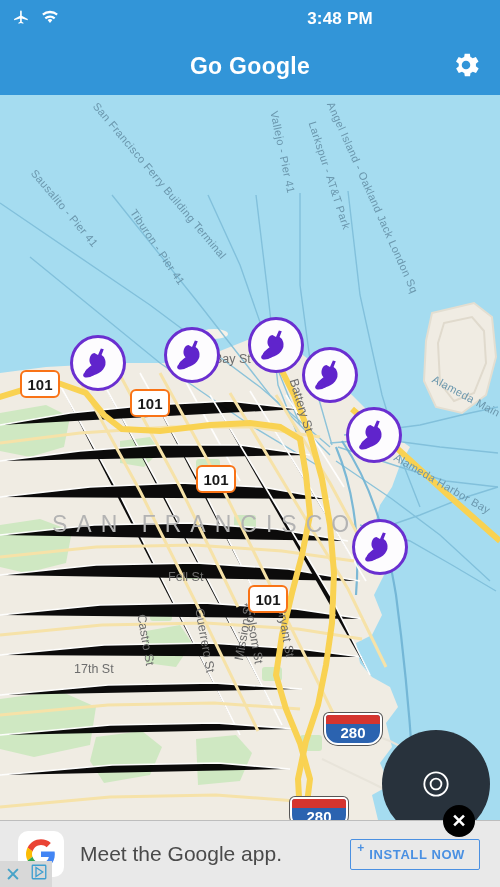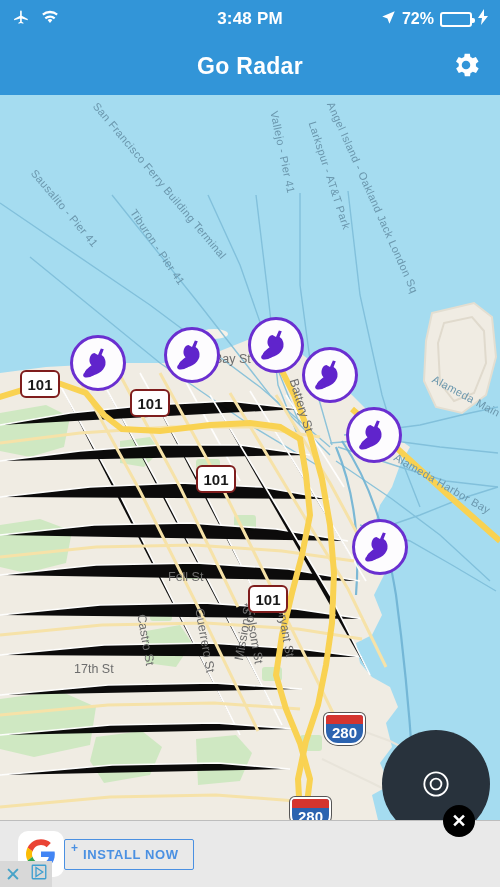--- a/index.html
+++ b/index.html
@@ -63,24 +63,24 @@
   .streetlabel { color: #6d6d6d; font-size: 12.5px; }
   .citylabel {
     color: #b3b3b3; font-size: 23px; letter-spacing: 9px; font-weight: normal;
   }
 
   
   .shield {
     position: absolute; width: 40px; height: 28px;
     display: flex; align-items: center; justify-content: center;
     font-size: 15px; font-weight: bold; color: #1a1a1a;
-    background: #ffffff; border: 2px solid #7f1d1d; border-radius: 6px;
+    background: #ffffff; border: 2px solid #f97316; border-radius: 6px;
   }
   .shield-i {
-    position: absolute; width: 41px; height: 32px;
+    position: absolute; width: 58px; height: 32px;
     display: flex; align-items: flex-end; justify-content: center;
     font-size: 15px; font-weight: bold; color: #ffffff;
     background: #2b63b0; border: 2px solid #ffffff;
     border-radius: 5px 5px 14px 14px;
     padding-bottom: 2px;
     box-shadow: 0 0 0 1px #555;
   }
   .shield-i::before {
     content: ""; position: absolute; top: 0; left: 0; right: 0; height: 9px;
     background: #d5352f; border-radius: 3px 3px 0 0;
@@ -163,40 +163,24 @@
             <path d="M21 14.5l-8-4.2V4.8c0-.9-.5-1.6-1.1-1.6s-1.1.7-1.1 1.6v5.5L2.8 14.5v1.8l8-2.4v4.4l-2.2 1.5v1.1l3.3-.9 3.3.9v-1.1l-2.2-1.5v-4.4l8 2.4z"></path>
           </svg>
       </span>
       <span>
         <svg width="20" height="16" viewBox="0 0 24 20" fill="#fff">
             <path d="M12 17.5l3-3.7a4.7 4.7 0 0 0-6 0zM12 10.8c1.9 0 3.7.7 5 1.9l1.7-2.1A10.2 10.2 0 0 0 12 8c-2.5 0-4.8.9-6.7 2.6l1.7 2.1a7.5 7.5 0 0 1 5-1.9zM12 5.2c3 0 5.8 1.1 8 2.9l1.8-2.2A15.6 15.6 0 0 0 12 2.3 15.6 15.6 0 0 0 2.2 5.9L4 8.1a12.6 12.6 0 0 1 8-2.9z"></path>
           </svg>
       </span>
     </div>
     <div class="sb-center">3:48 PM</div>
-    <div class="sb-right">
-      <span>
-        <svg width="15" height="15" viewBox="0 0 24 24" fill="#fff">
-            <path d="M22 2L2 10.5l8.3 3.2L13.5 22z"></path>
-          </svg>
-      </span>
-      <span class="sb-pct">72%</span>
-      <span class="battery">
-        <span class="battery-fill" id="battfill" style="width: 72%;"></span>
-      </span>
-      <span>
-        <svg width="10" height="16" viewBox="0 0 10 16" fill="#fff">
-            <path d="M6 0L0 9h4l-1 7 7-9H6z"></path>
-          </svg>
-      </span>
-    </div>
   </div>
 
   <div class="navbar">
-    <div class="nav-title">Go Radar</div>
+    <div class="nav-title">Go Google</div>
     <div class="gear-btn">
       <span>
         <svg width="32" height="32" viewBox="0 0 24 24" fill="#ffffff">
           <path d="M19.4 13a7.6 7.6 0 0 0 0-2l2-1.6-2-3.4-2.4 1a7.4 7.4 0 0 0-1.7-1l-.4-2.5h-3.9l-.4 2.5c-.6.2-1.2.6-1.7 1l-2.4-1-2 3.4L6.6 11a7.6 7.6 0 0 0 0 2l-2 1.6 2 3.4 2.4-1c.5.4 1.1.8 1.7 1l.4 2.5h3.9l.4-2.5c.6-.2 1.2-.6 1.7-1l2.4 1 2-3.4zM12 15.2A3.2 3.2 0 1 1 12 8.8a3.2 3.2 0 0 1 0 6.4z"></path>
         </svg>
       </span>
     </div>
   </div>
 
   <div class="map">
@@ -322,20 +306,21 @@
     <div class="maplabel streetlabel" style="left:168px; top:455px;margin-top:20px;">Fell St</div>
     <div class="maplabel streetlabel" style="left:-2px; top:406px; transform:rotate(84deg); transform-origin:left top;">6th Ave</div>
     <div class="maplabel streetlabel" style="left:-2px; top:530px; transform:rotate(84deg); transform-origin:left top;">7th Ave</div>
     <div class="maplabel streetlabel" style="left:74px; top:567px;">17th St</div>
     <div class="maplabel streetlabel" style="left:148px; top:518px; transform:rotate(80deg); transform-origin:left top;">Castro St</div>
     <div class="maplabel streetlabel" style="left:206px; top:512px; transform:rotate(80deg); transform-origin:left top;">Guerrero St</div>
     <div class="maplabel streetlabel" style="left:232px; top:564px; transform:rotate(-80deg); transform-origin:left top;">Mission St</div>
     <div class="maplabel streetlabel" style="left:256px; top:512px; transform:rotate(80deg); transform-origin:left top;">Folsom St</div>
     <div class="maplabel streetlabel" style="left:288px; top:510px; transform:rotate(80deg); transform-origin:left top;">Bryant St</div>
 
+    <div class="maplabel citylabel" style="left:52px; top:416px;">SAN FRANCISCO</div>
 
     <div class="shield" style="left:20px; top:275px;">101</div>
     <div class="shield" style="left:130px; top:294px;">101</div>
     <div class="shield" style="left:196px; top:370px;">101</div>
     <div class="shield" style="left:248px; top:490px;">101</div>
     <div class="shield-i" style="left:324px; top:618px;">280</div>
     <div class="shield-i" style="left:290px; top:702px;">280</div>
 
     <div class="marker" style="left:70px; top:240px;">
       <span>
@@ -416,20 +401,21 @@
 
     <div class="ad-logo">
       <svg width="30" height="30" viewBox="0 0 48 48">
         <path fill="#EA4335" d="M24 9.5c3.5 0 6.6 1.2 9 3.6l6.7-6.7C35.6 2.6 30.2.5 24 .5 14.6.5 6.5 5.9 2.6 13.8l7.8 6.1C12.3 13.9 17.6 9.5 24 9.5z"></path>
         <path fill="#4285F4" d="M46.1 24.5c0-1.6-.1-3.2-.4-4.7H24v9h12.5c-.5 2.9-2.2 5.4-4.7 7.1l7.5 5.8c4.4-4.1 6.8-10.1 6.8-17.2z"></path>
         <path fill="#FBBC05" d="M10.4 28.4c-.5-1.4-.8-2.9-.8-4.4s.3-3 .8-4.4l-7.8-6.1C1 16.7 0 20.2 0 24s1 7.3 2.6 10.5l7.8-6.1z"></path>
         <path fill="#34A853" d="M24 47.5c6.2 0 11.5-2 15.3-5.6l-7.5-5.8c-2.1 1.4-4.8 2.2-7.8 2.2-6.4 0-11.7-4.3-13.6-10.1l-7.8 6.1C6.5 42.1 14.6 47.5 24 47.5z"></path>
       </svg>
     </div>
 
+    <div class="ad-text">Meet the Google app.</div>
 
     <div class="ad-cta">
       <span class="plus">+</span>
       <span>INSTALL NOW</span>
     </div>
 
     <div class="ad-corner">
       <div>
         <span class="ad-x">✕</span>
       </div>

